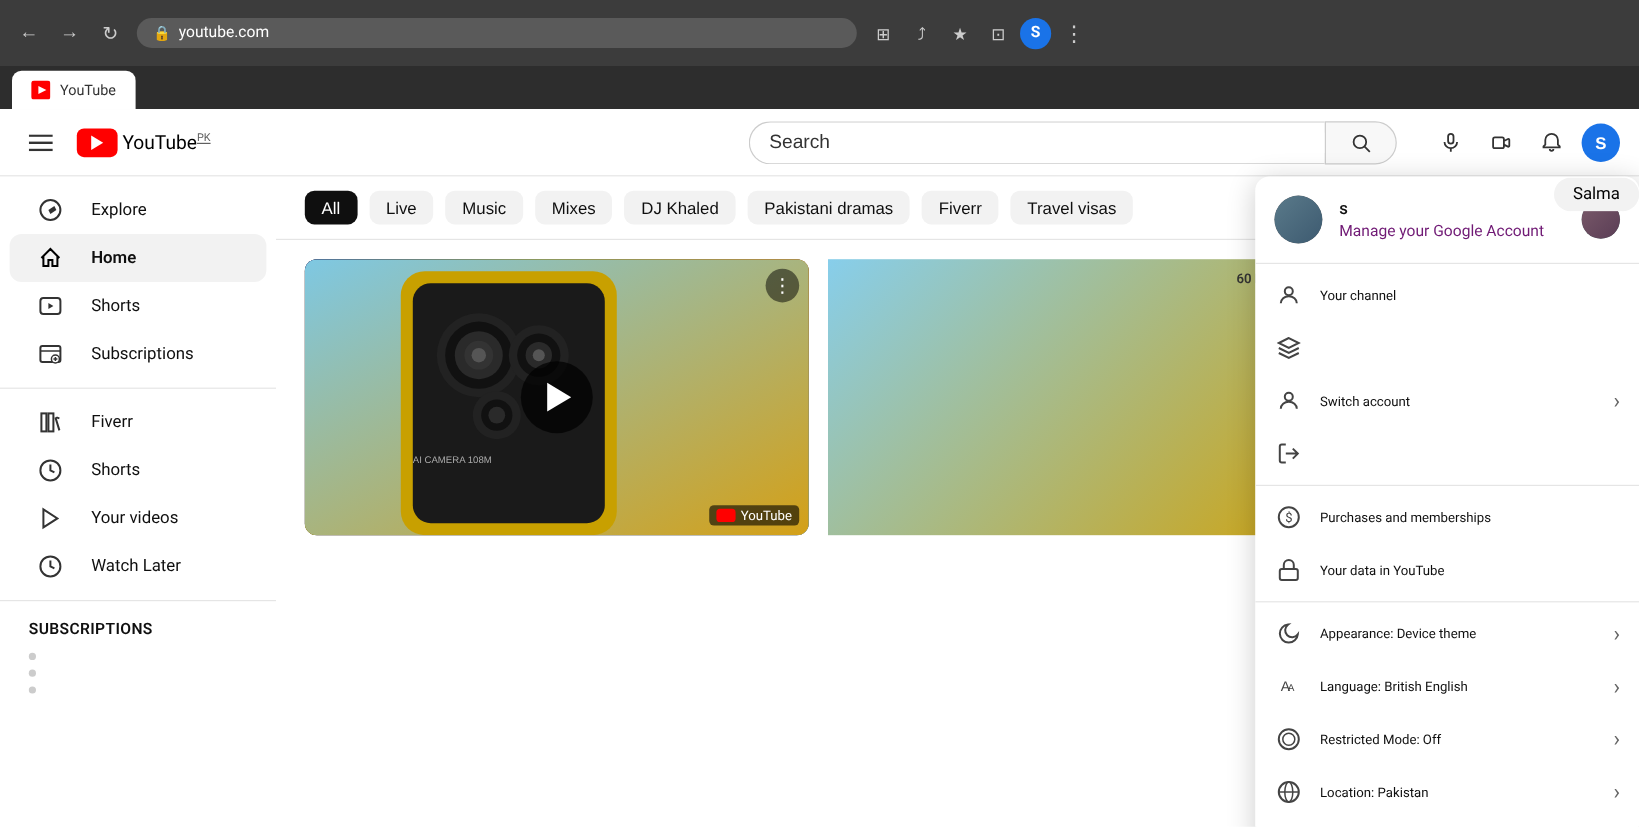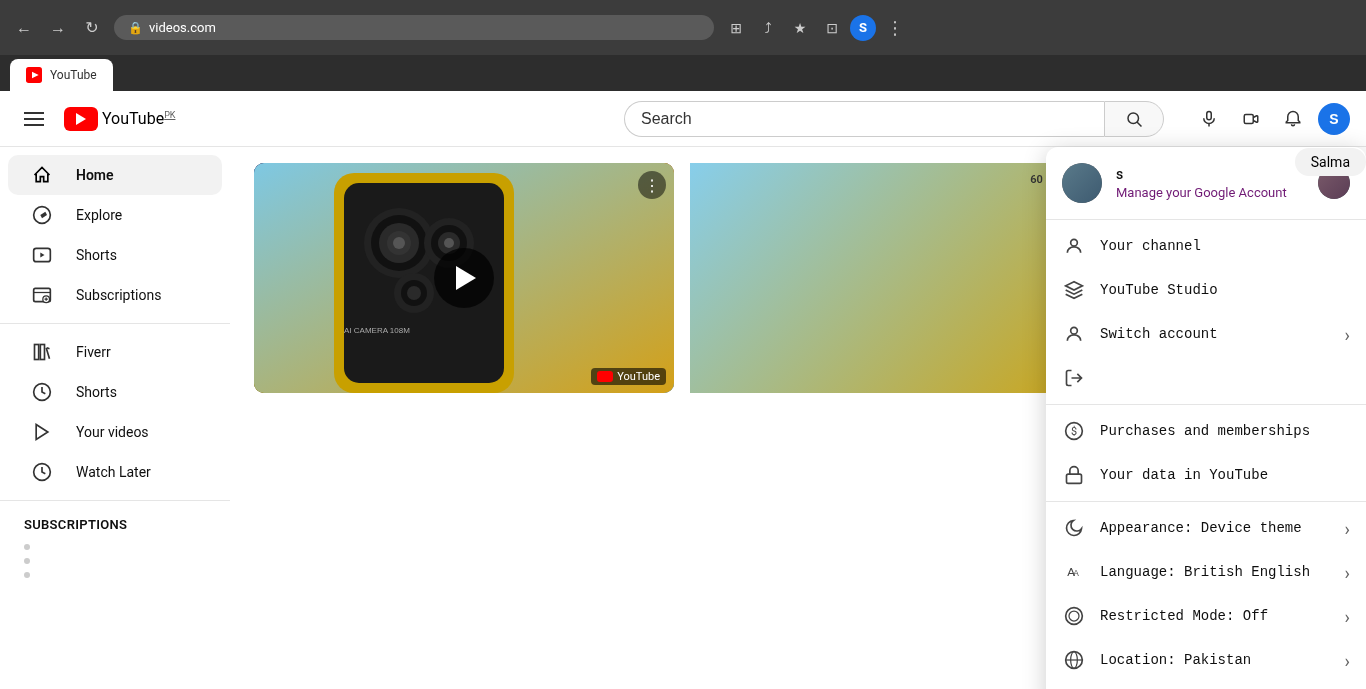--- a/index.html
+++ b/index.html
@@ -537,21 +537,21 @@
     .dropdown-item-icon {
       width: 24px;
       height: 24px;
       display: flex;
       align-items: center;
       justify-content: center;
       font-size: 18px;
       color: #444;
       min-width: 24px;
     }
-    .dropdown-item-label { flex: 1; font-size: 14px; font-family: Liberation Mono, monospace; }
+    .dropdown-item-label { flex: 1; font-size: 11px; }
     .dropdown-item-chevron { color: #666; font-size: 18px; }
     .salma-chip {
       position: absolute;
       right: 340px;
       top: 145px;
       background: #f2f2f2;
       border-radius: 20px;
       padding: 6px 16px;
       font-size: 14px;
       cursor: pointer;
@@ -566,21 +566,21 @@
 <body>
 
 <div class="browser-chrome">
   <div class="browser-nav-btns">
     <button class="nav-btn">←</button>
     <button class="nav-btn">→</button>
     <button class="nav-btn">↻</button>
   </div>
   <div class="address-bar">
     <span class="lock-icon">🔒</span>
-    <span>videos.com</span>
+    <span>youtube.com</span>
   </div>
   <div class="browser-actions">
     <button class="browser-action-btn">⊞</button>
     <button class="browser-action-btn">⤴</button>
     <button class="browser-action-btn">★</button>
     <button class="browser-action-btn">⊡</button>
     <div class="profile-circle-browser">S</div>
     <button class="three-dots-btn">⋮</button>
   </div>
 </div>
@@ -672,21 +672,20 @@
         </span>
         <span class="dropdown-item-label">Your channel</span>
       </div>
 
       <div class="dropdown-item">
         <span class="dropdown-item-icon">
           <svg width="20" height="20" viewBox="0 0 24 24">
               <path d="M12 2L2 7l10 5 10-5-10-5zM2 17l10 5 10-5M2 12l10 5 10-5" fill="none" stroke="#444" stroke-width="2"></path>
             </svg>
         </span>
-        <span class="dropdown-item-label">YouTube Studio</span>
       </div>
 
       <div class="dropdown-item">
         <span class="dropdown-item-icon">
           <svg width="20" height="20" viewBox="0 0 24 24">
               <circle cx="12" cy="8" r="4" fill="none" stroke="#444" stroke-width="2"></circle>
               <path d="M4 20c0-4 3.6-7 8-7s8 3 8 7" fill="none" stroke="#444" stroke-width="2"></path>
             </svg>
         </span>
         <span class="dropdown-item-label">Switch account</span>
@@ -773,36 +772,36 @@
         
         
       </div>
 
     </div>
   </div>
 
   <div class="yt-content">
 
     <div class="yt-sidebar">
+      <div class="sidebar-item">
+        <span class="sidebar-icon">
+          <svg width="20" height="20" viewBox="0 0 24 24">
+              <circle cx="12" cy="12" r="10" fill="none" stroke="#333" stroke-width="2"></circle>
+              <polygon points="16,8 10,12 12,16 18,12" fill="#333"></polygon>
+            </svg>
+        </span>
+        <span>Explore</span>
+      </div>
       <div class="sidebar-item active">
         <span class="sidebar-icon">
           <svg width="20" height="20" viewBox="0 0 24 24">
               <path d="M3 12l9-9 9 9M5 10v10h5v-6h4v6h5V10" fill="none" stroke="#000" stroke-width="2"></path>
             </svg>
         </span>
         <span>Home</span>
-      </div>
-      <div class="sidebar-item">
-        <span class="sidebar-icon">
-          <svg width="20" height="20" viewBox="0 0 24 24">
-              <circle cx="12" cy="12" r="10" fill="none" stroke="#333" stroke-width="2"></circle>
-              <polygon points="16,8 10,12 12,16 18,12" fill="#333"></polygon>
-            </svg>
-        </span>
-        <span>Explore</span>
       </div>
       <div class="sidebar-item">
         <span class="sidebar-icon">
           <svg width="20" height="20" viewBox="0 0 24 24">
               <path d="M10 9l5 3-5 3V9z" fill="#333"></path>
               <rect x="2" y="4" width="20" height="16" rx="3" fill="none" stroke="#333" stroke-width="2"></rect>
             </svg>
         </span>
         <span>Shorts</span>
       </div>
@@ -863,20 +862,30 @@
       <div class="sidebar-section-label">SUBSCRIPTIONS</div>
       <div class="sidebar-sub-dots">
         <div class="sidebar-sub-dot"></div>
         <div class="sidebar-sub-dot"></div>
         <div class="sidebar-sub-dot"></div>
       </div>
     </div>
 
     <div class="yt-main">
 
+      <div class="filter-bar">
+        <button class="chip active">All</button>
+        <button class="chip">Live</button>
+        <button class="chip">Music</button>
+        <button class="chip">Mixes</button>
+        <button class="chip">DJ Khaled</button>
+        <button class="chip">Pakistani dramas</button>
+        <button class="chip">Fiverr</button>
+        <button class="chip">Travel visas</button>
+      </div>
 
       <div class="video-area">
 
         <div class="video-thumb-container">
           <div class="video-thumb-img">
             
             <svg width="100%" height="100%" viewBox="0 0 420 230" preserveAspectRatio="xMidYMid slice">
               <defs>
                 <linearGradient id="skyGrad" x1="0" y1="0" x2="1" y2="1">
                   <stop offset="0%" stop-color="#7ec8e3"></stop>

